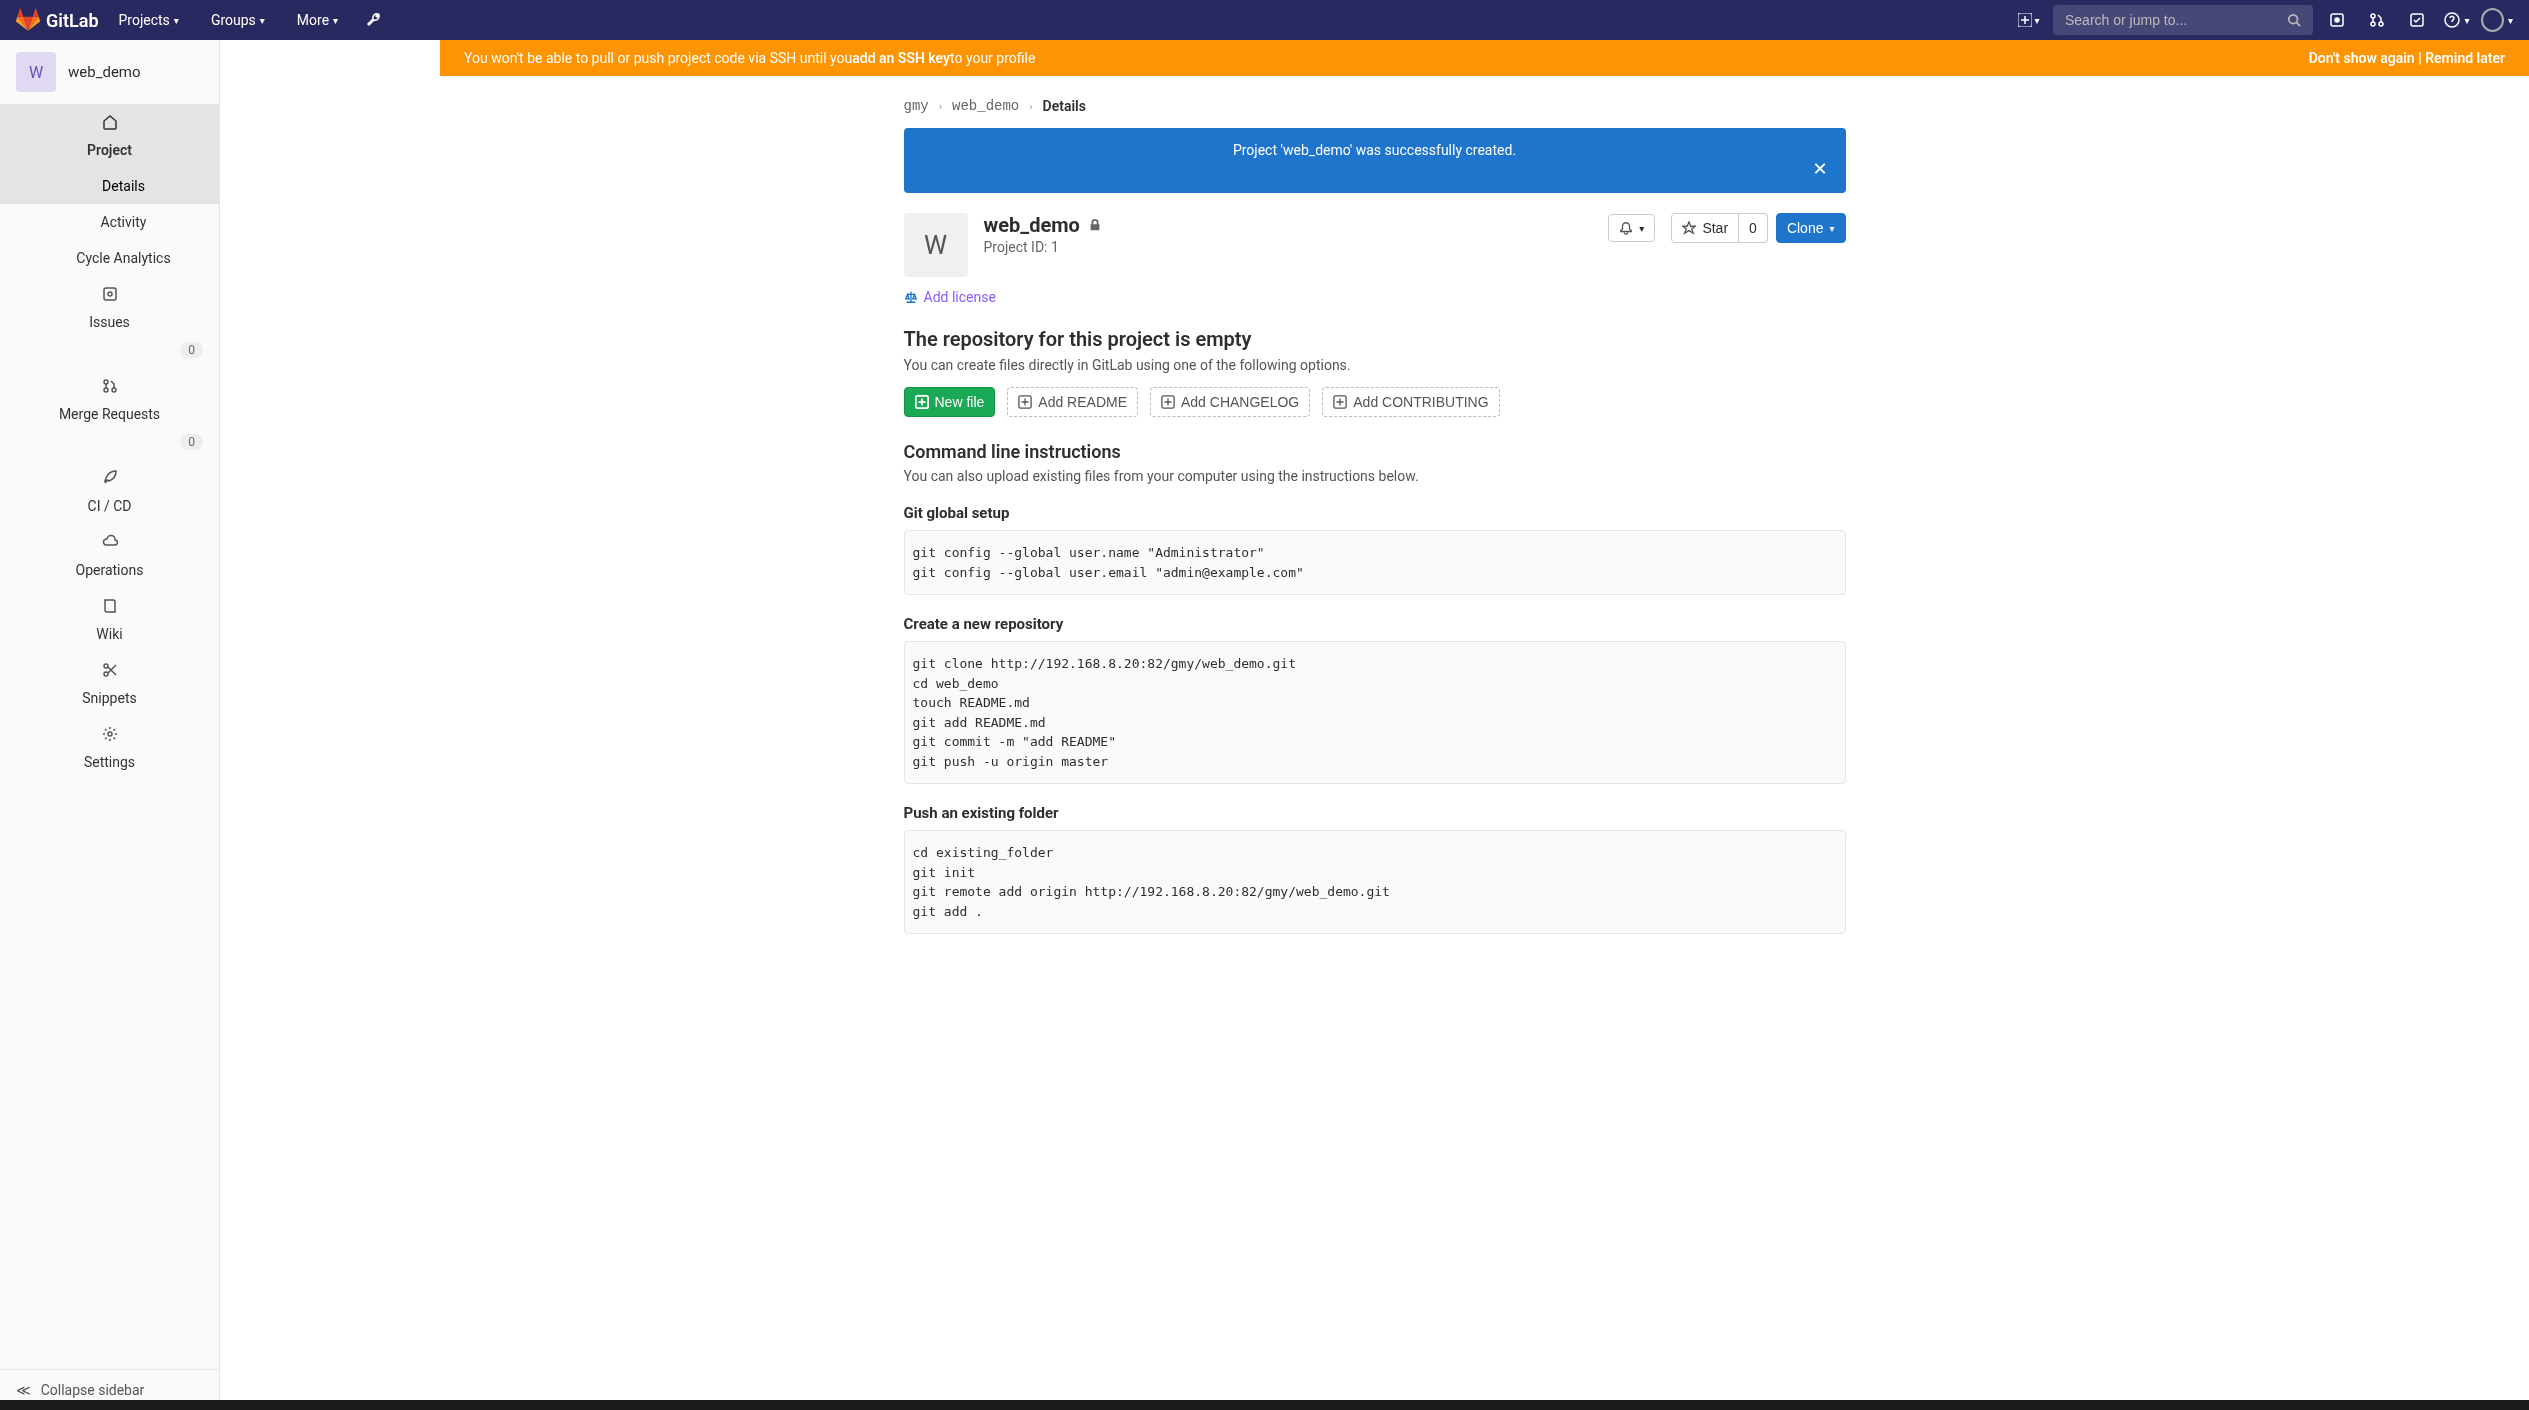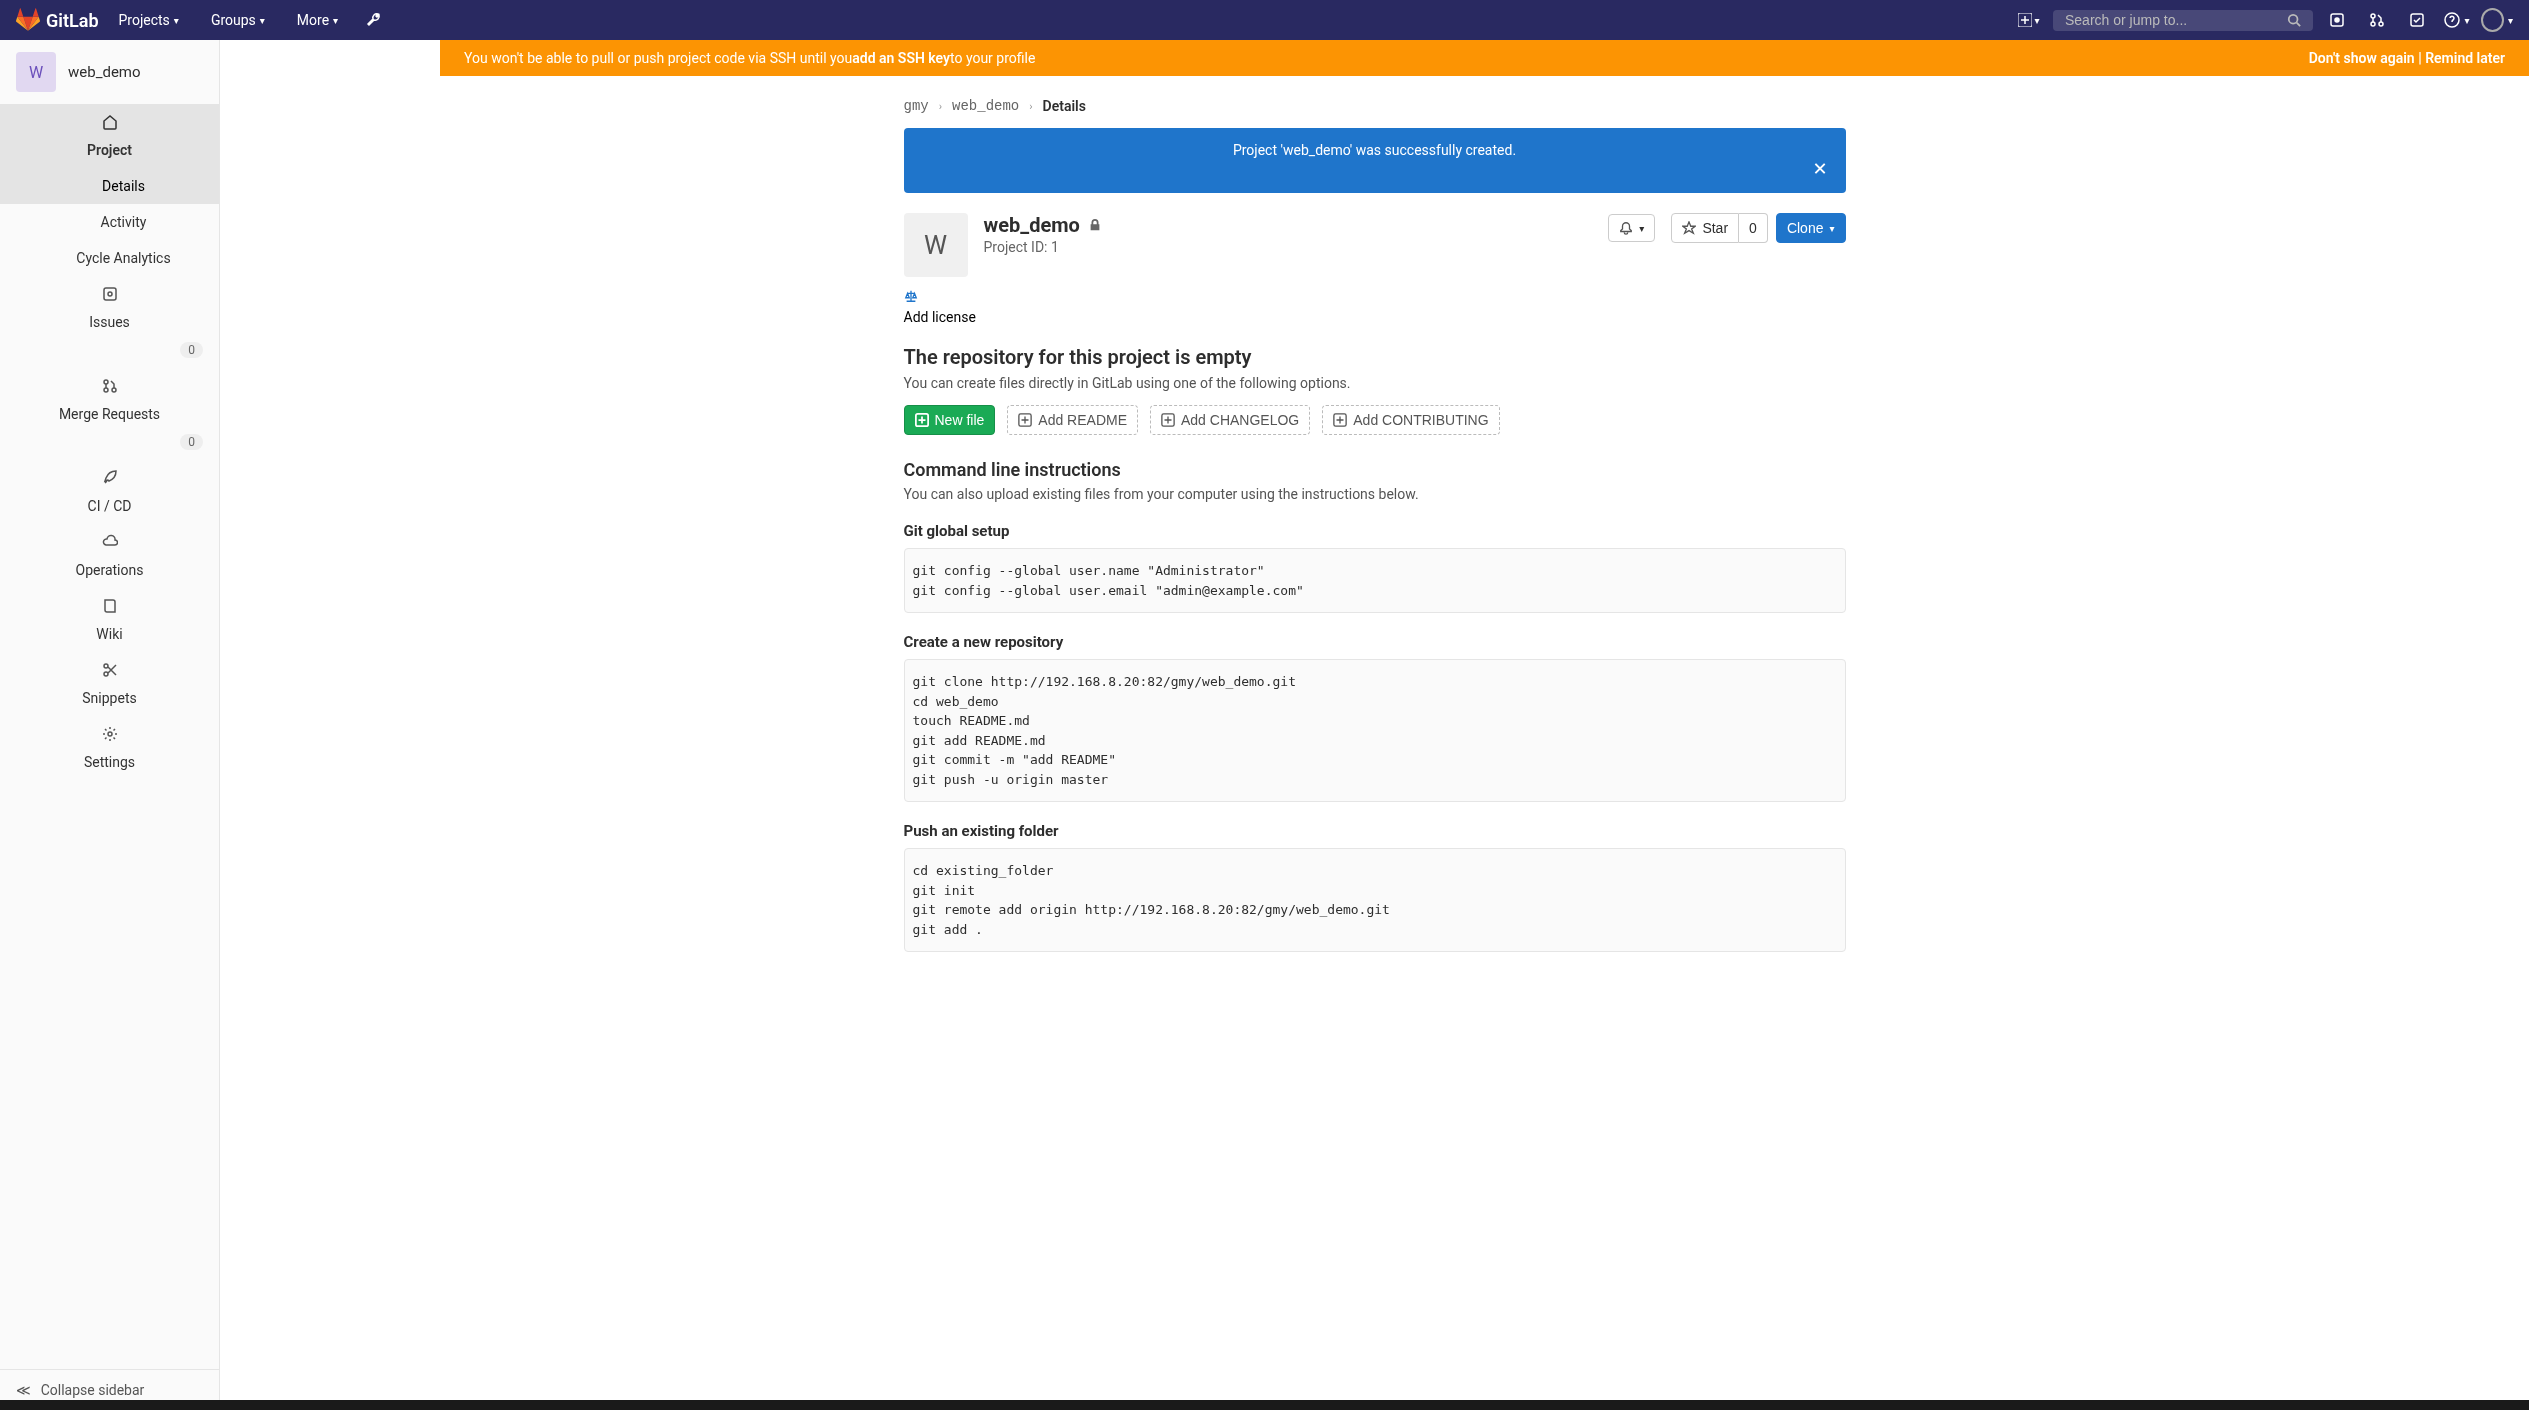--- a/index.html
+++ b/index.html
@@ -6,21 +6,21 @@
   body { font-family: -apple-system, BlinkMacSystemFont, "Segoe UI", Roboto, sans-serif; font-size: 14px; color: #2e2e2e; background: #fff; }
   
   
   .navbar { background: #292961; height: 40px; display: flex; align-items: center; padding: 0 16px; color: #fff; }
   .navbar-left { display: flex; align-items: center; gap: 8px; }
   .logo { display: flex; align-items: center; gap: 6px; font-weight: 600; font-size: 18px; }
   .logo-icon { width: 24px; height: 24px; }
   .nav-item { padding: 0 12px; height: 40px; display: flex; align-items: center; cursor: pointer; font-size: 14px; }
   .chevron { margin-left: 4px; font-size: 10px; }
   .navbar-right { margin-left: auto; display: flex; align-items: center; gap: 8px; }
-  .search-box { background: rgba(255,255,255,0.15); border: none; border-radius: 4px; padding: 6px 12px; color: #fff; width: 260px; height: 21px; display: flex; align-items: center; justify-content: space-between; }
+  .search-box { background: rgba(255,255,255,0.15); border: none; border-radius: 4px; padding: 6px 12px; color: #fff; width: 260px; height: 30px; display: flex; align-items: center; justify-content: space-between; }
   .search-box input { background: transparent; border: none; color: #ccc; outline: none; width: 220px; font-size: 14px; }
   .search-box input::placeholder { color: #bbb; }
   .nav-icon { width: 32px; height: 32px; display: flex; align-items: center; justify-content: center; cursor: pointer; }
   .avatar-circle { width: 24px; height: 24px; border: 2px solid #aaa; border-radius: 50%; }
   
   
   .ssh-banner { background: #fc9403; color: #fff; padding: 10px 24px; display: flex; align-items: center; font-size: 14px; margin-left: 220px; }
   .ssh-banner a { color: #fff; font-weight: 600; text-decoration: none; }
   .ssh-banner .banner-actions { margin-left: auto; font-weight: 600; }
   .ssh-banner .banner-actions span { cursor: pointer; }
@@ -58,21 +58,21 @@
   .project-actions { margin-left: auto; display: flex; gap: 8px; align-items: center; }
   .btn { border: 1px solid #ccc; background: #fff; padding: 6px 10px; border-radius: 4px; font-size: 14px; cursor: pointer; display: inline-flex; align-items: center; gap: 6px; color: #2e2e2e; }
   .btn-group { display: flex; }
   .btn-group .btn:first-child { border-radius: 4px 0 0 4px; margin-left: 8px; }
   .btn-group .btn:last-child { border-radius: 0 4px 4px 0; border-left: none; }
   .btn-primary { background: #1f75cb; color: #fff; border-color: #1f75cb; }
   .btn-success { background: #1aaa55; color: #fff; border-color: #168f48; }
   .btn-dashed { border: 1px dashed #bbb; color: #555; }
   
   .add-license { margin: 8px 0 20px; }
-  .add-license a { color: #000000; text-decoration: none; display: inline-flex; gap: 6px; flex-direction: column; }
+  .add-license a { color: #8b5cf6; text-decoration: none; display: inline-flex; align-items: center; gap: 6px; }
   
   h2.section { font-size: 20px; font-weight: 600; margin: 12px 0 6px; }
   h3.section { font-size: 18px; font-weight: 600; margin: 18px 0 6px; }
   h4.section { font-size: 15px; font-weight: 700; margin: 20px 0 8px; }
   p.desc { color: #555; font-size: 14px; margin-bottom: 14px; }
   
   .file-buttons { display: flex; gap: 12px; margin-bottom: 24px; }
   
   pre.code { background: #fafafa; border: 1px solid #e5e5e5; border-radius: 4px; padding: 12px 8px; font-family: "Menlo", "Consolas", monospace; font-size: 13px; line-height: 1.5; white-space: pre; overflow-x: auto; margin-bottom: 8px; color: #2e2e2e; }
   

